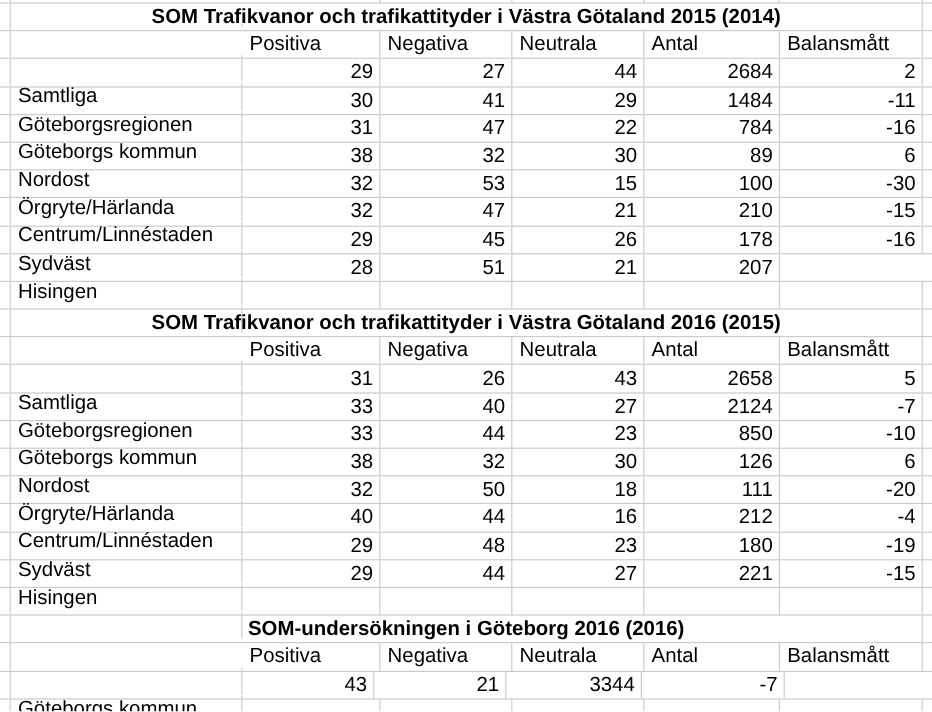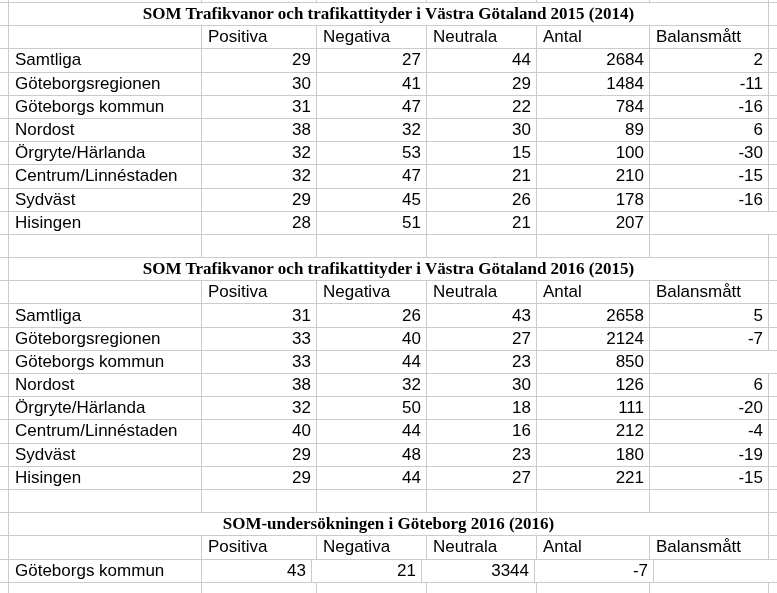--- a/index.html
+++ b/index.html
@@ -38,32 +38,31 @@
     box-sizing: border-box;
     height: 100%;
     border-right: 1px solid var(--grid);
     display: flex;
     align-items: center;
     overflow: hidden;
     white-space: nowrap;
     flex: 0 0 auto;
   }
   .c-edge  { width: 9px; }
-  .c-label { width: 193px; }
+  .c-label { width: 193px; margin-top: 20px; }
   .c-v0 { width: 115px; text-align: center; }
   .c-v1 { width: 110px; }
   .c-v2 { width: 110px; }
   .c-v3 { width: 113px; text-align: center; }
   .c-v4 { width: 119px; }
   .c-redge { width: 8px; border-right: none; }
   .c-title {
     width: 760px;
     justify-content: center;
     font-weight: bold;
-    font-family: Liberation Serif, serif;
   }
   .cell.label, .cell.header { padding-left: 6px; }
   .cell.num { justify-content: flex-end; padding-right: 5px; }
 </style>
 </head>
 <body>
 
 <div class="sheet" id="sheet">
     <div class="row partial-top">
       <div class="cell c-edge"></div>
@@ -214,20 +213,21 @@
       <div class="cell c-v4 num">-7</div>
       <div class="cell c-redge"></div>
     </div>
     <div class="row">
       <div class="cell c-edge"></div>
       <div class="cell c-label label">Göteborgs kommun</div>
       <div class="cell c-v0 num">33</div>
       <div class="cell c-v1 num">44</div>
       <div class="cell c-v2 num">23</div>
       <div class="cell c-v3 num">850</div>
+      <div class="cell c-v4 num">-10</div>
       <div class="cell c-redge"></div>
     </div>
     <div class="row">
       <div class="cell c-edge"></div>
       <div class="cell c-label label">Nordost</div>
       <div class="cell c-v0 num">38</div>
       <div class="cell c-v1 num">32</div>
       <div class="cell c-v2 num">30</div>
       <div class="cell c-v3 num">126</div>
       <div class="cell c-v4 num">6</div>

